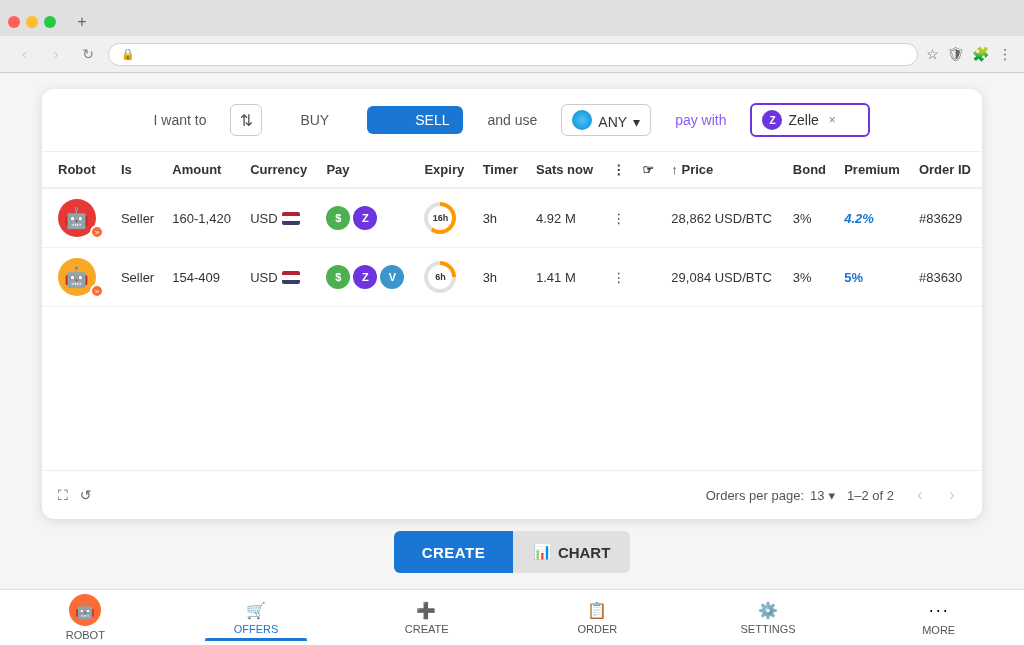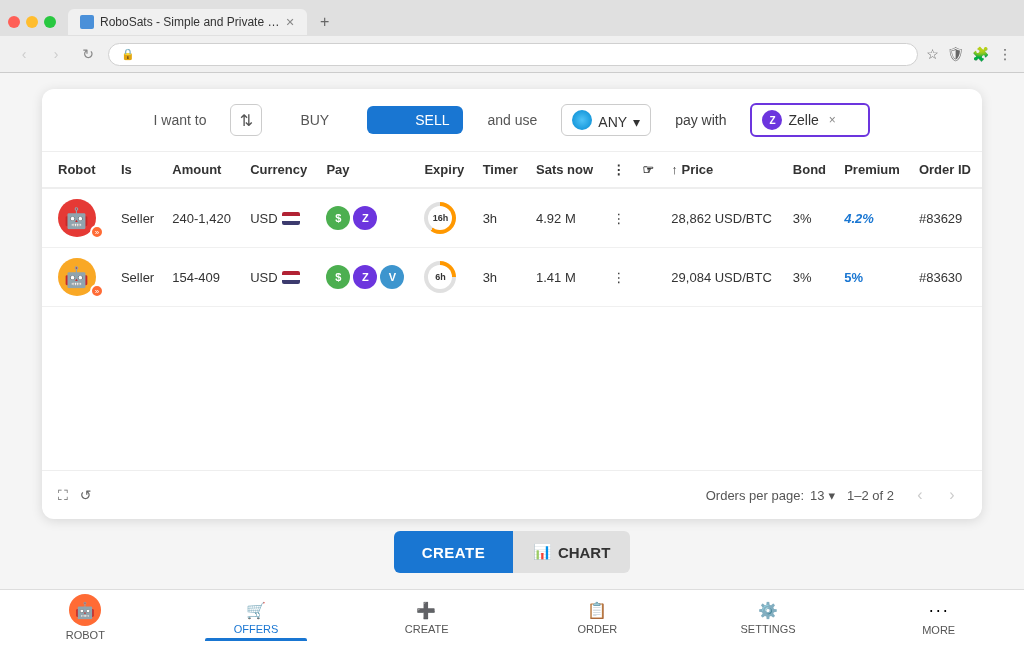--- a/index.html
+++ b/index.html
@@ -169,21 +169,21 @@
       cursor: pointer;
       font-size: 14px;
       color: #333;
     }
     .globe-icon {
       width: 20px; height: 20px;
       background: radial-gradient(circle, #4fc3f7, #0288d1);
       border-radius: 50%;
       flex-shrink: 0;
     }
-    .pay-label { font-size: 14px; color: #404040; }
+    .pay-label { font-size: 14px; color: #8b5cf6; }
     .zelle-tag {
       display: flex;
       align-items: center;
       gap: 6px;
       border: 2px solid #6c35de;
       border-radius: 6px;
       padding: 5px 10px;
       background: white;
       min-width: 120px;
     }
@@ -440,25 +440,20 @@
   </style>
 </head>
 <body>
 
 <div class="browser-chrome">
   <div class="tab-bar">
     <div class="traffic-lights">
       <div class="traffic-light tl-red"></div>
       <div class="traffic-light tl-yellow"></div>
       <div class="traffic-light tl-green"></div>
-    </div>
-    <div class="tab">
-      <span class="tab-icon"></span>
-      <span>RoboSats - Simple and Private …</span>
-      <span class="tab-close">✕</span>
     </div>
     <div class="new-tab-btn">
       <span>+</span>
     </div>
   </div>
   <div class="address-bar-row">
     <div class="nav-btn disabled">‹</div>
     <div class="nav-btn disabled">›</div>
     <div class="nav-btn">↻</div>
     <div class="address-bar">
@@ -523,21 +518,21 @@
               <div class="robot-cell">
                 <div class="robot-img-container">
                   <div class="robot-avatar-bg" style="background:#e53935;">🤖</div>
                   <div class="robot-badge">
                     <span style="font-size:8px;color:white;">»</span>
                   </div>
                 </div>
               </div>
             </td>
             <td>Seller</td>
-            <td>240-1,420</td>
+            <td>160-1,420</td>
             <td>
               <div class="currency-cell">
                 <span>USD</span>
                 <div class="flag"></div>
               </div>
             </td>
             <td>
               <div class="pay-icons">
                 <div class="pay-icon pay-icon-cash">$</div>
                 <div class="pay-icon pay-icon-zelle">Z</div>

